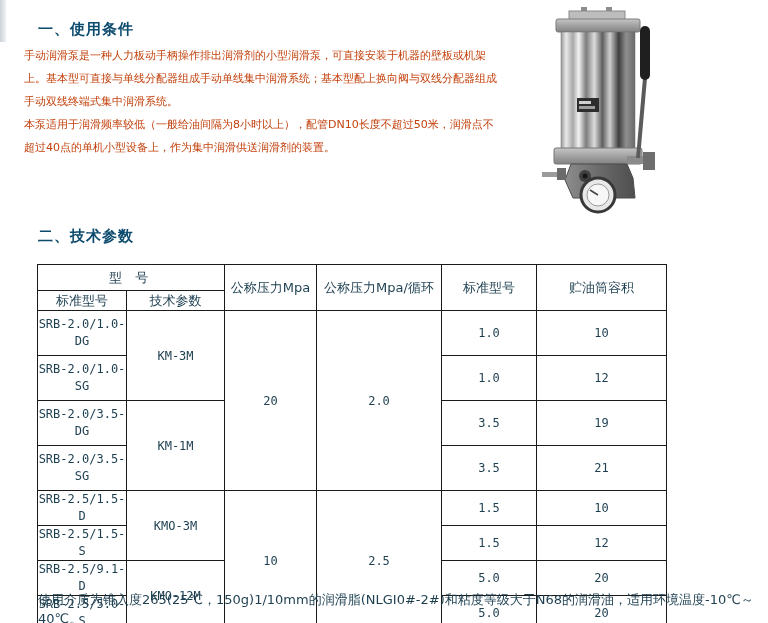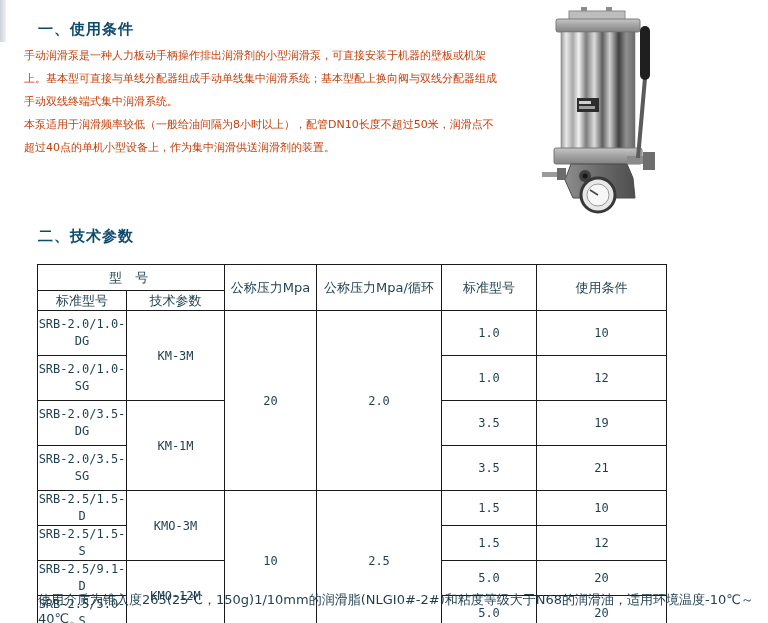--- a/index.html
+++ b/index.html
@@ -129,21 +129,21 @@
       <col style="width:125px">
         <col style="width:95px">
         <col style="width:130px">
     </colgroup>
     <thead>
       <tr class="hr1">
         <th colspan="2" class="model-group-th">型 号</th>
         <th rowspan="2">公称压力Mpa</th>
         <th rowspan="2">公称压力Mpa/循环</th>
         <th rowspan="2">标准型号</th>
-        <th rowspan="2">使用条件</th>
+        <th rowspan="2">贮油筒容积</th>
       </tr>
       <tr class="hr2">
         <th>标准型号</th>
         <th>技术参数</th>
       </tr>
     </thead>
     <tbody>
       <tr class="r-tall">
         <td class="mono c-model">SRB-2.0/1.0-
 DG</td>

